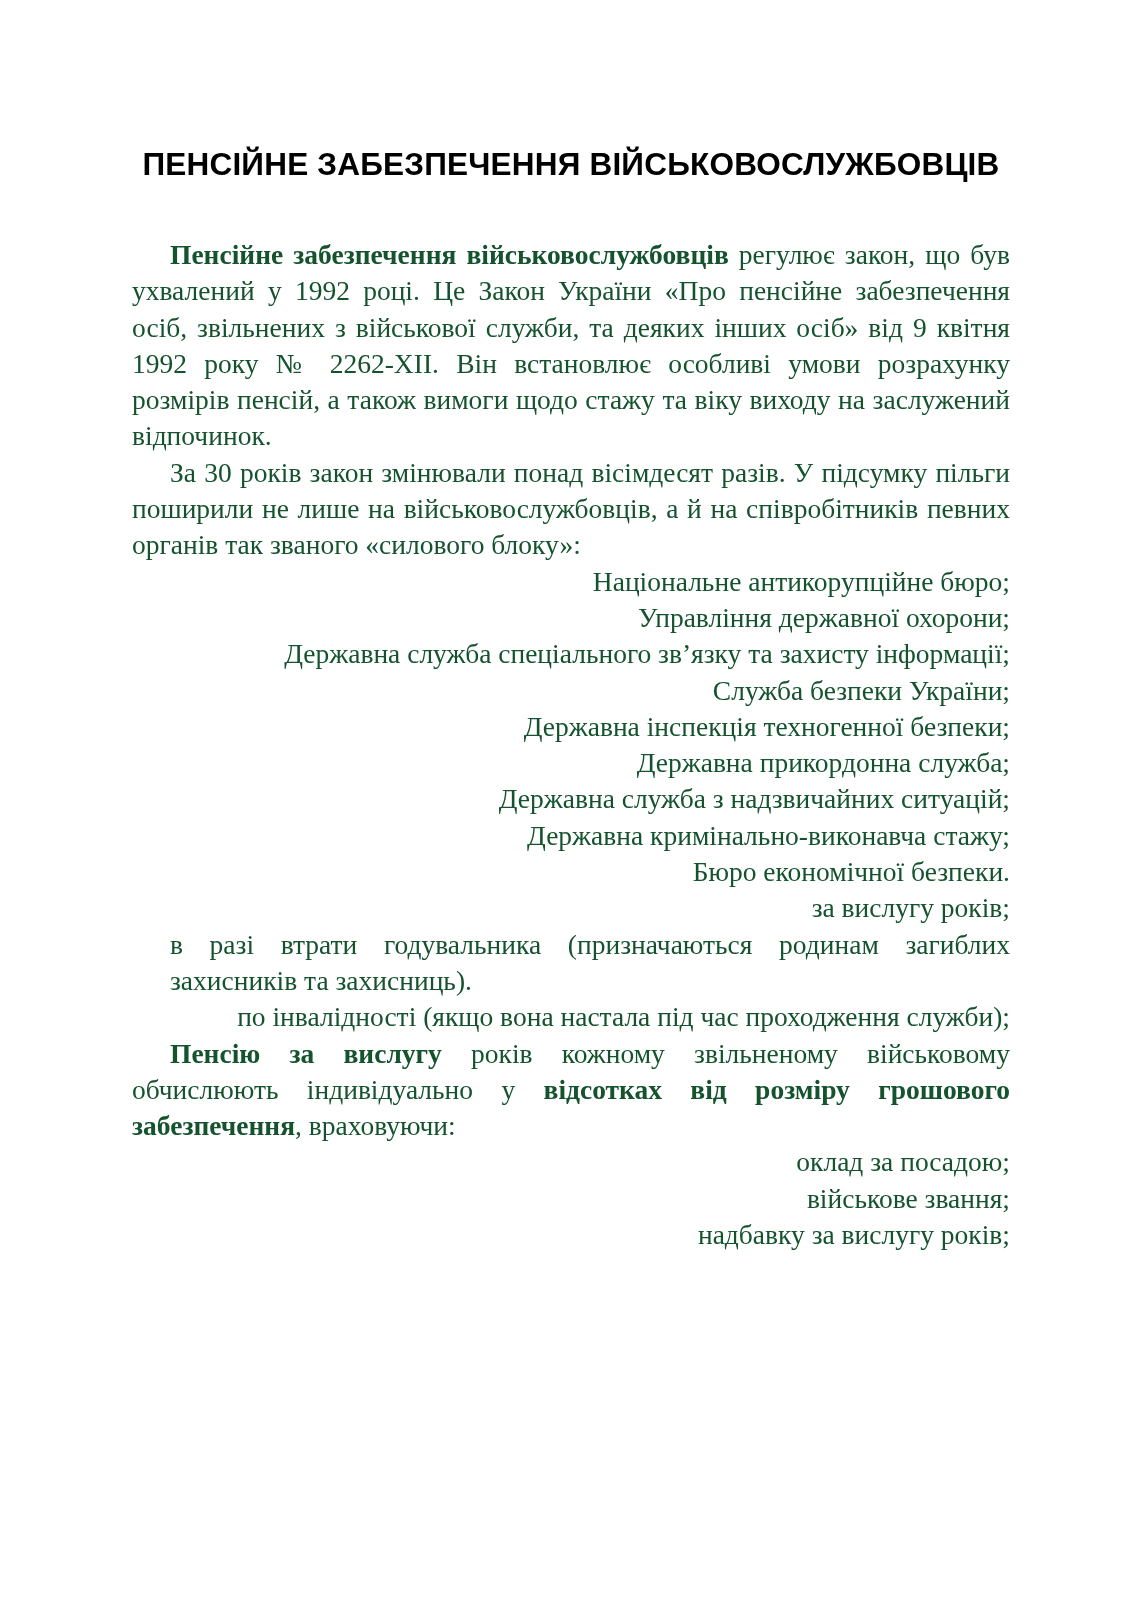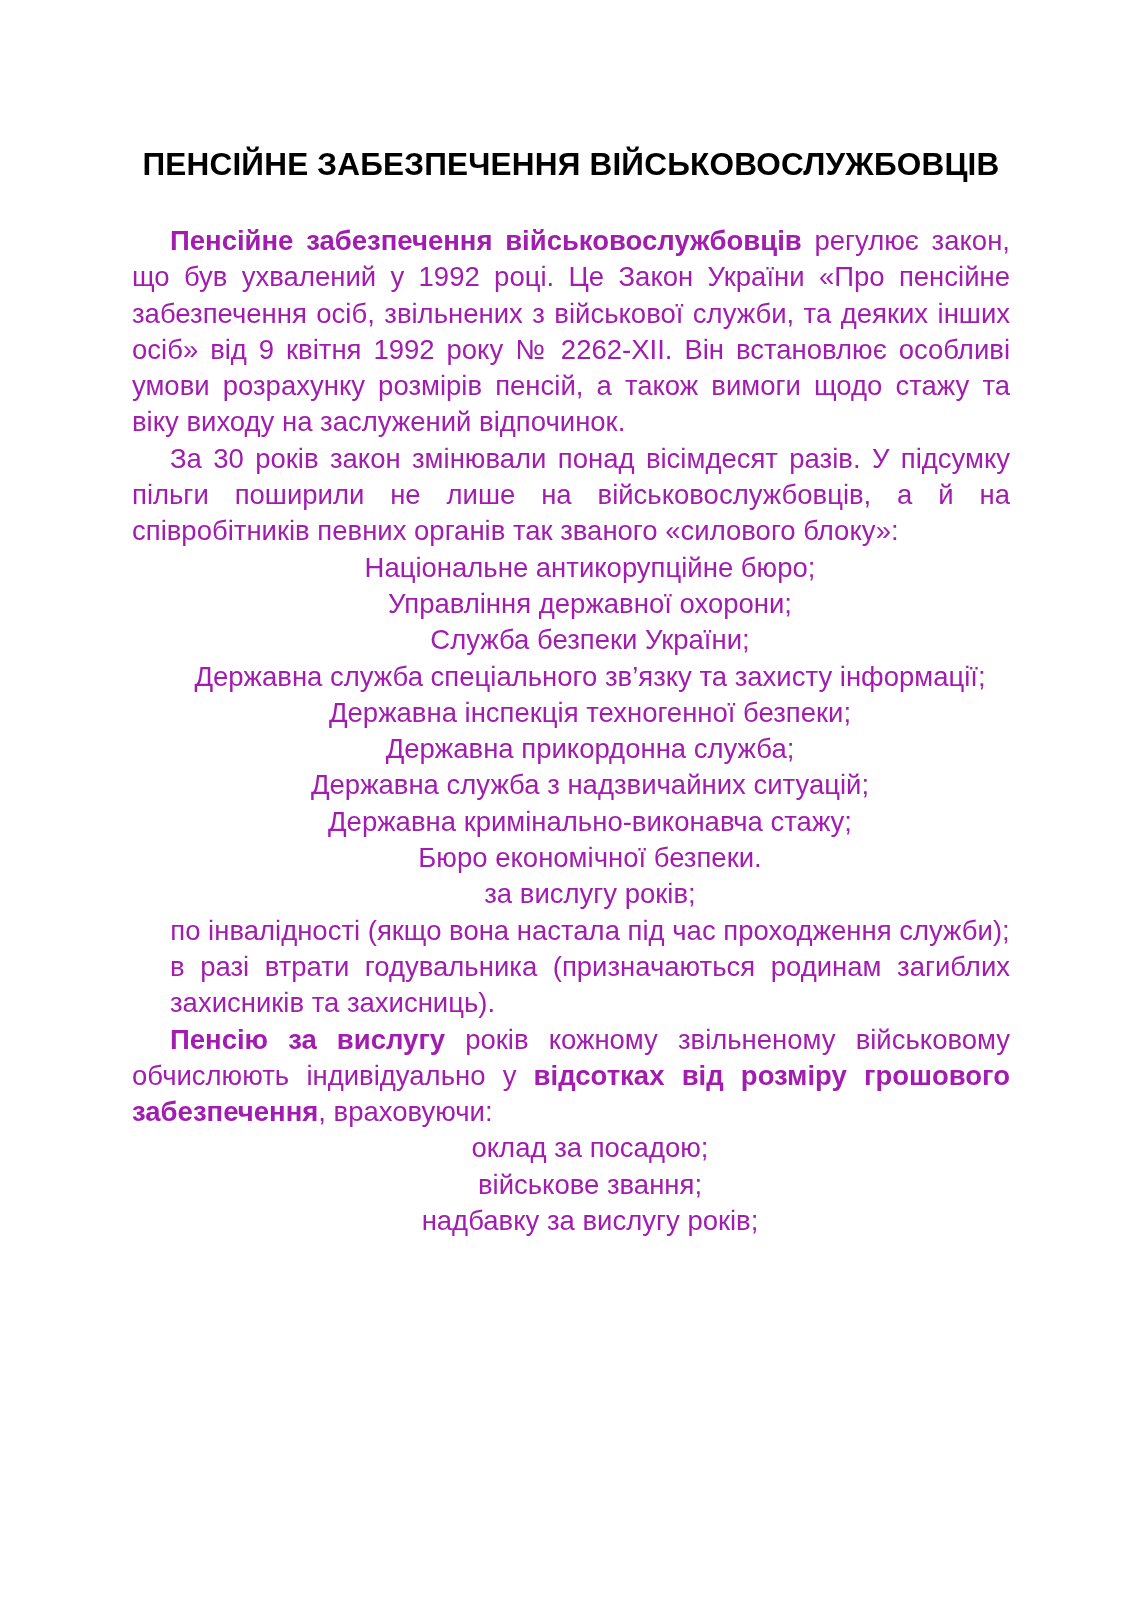--- a/index.html
+++ b/index.html
@@ -30,42 +30,42 @@
     font-size: 31.5px;
     line-height: 41px;
     letter-spacing: 0.2px;
     text-align: center;
     color: #000000;
     margin: 0 0 0 0;
     white-space: pre-line;
   }
 
   .body-text {
-    margin-top: 38px;
-    font-family: Liberation Sans, sans-serif;
+    margin-top: 52px;
+    font-family: Liberation Serif, serif;
     font-size: 27.5px;
     line-height: 36.3px;
-    color: #a21caf;
+    color: #14532d;
     text-align: justify;
     text-justify: inter-word;
     -webkit-hyphens: none;
     hyphens: none;
   }
 
   p.para {
     margin: 0;
     text-indent: 38px;
     text-align: justify;
   }
 
   .list-item {
     margin: 0;
     text-indent: 0;
     padding-left: 38px;
-    text-align: center;
+    text-align: right;
   }
 
   b, strong {
     font-weight: 700;
   }
 
   .page-number {
     position: absolute;
     left: 0;
     right: 0;
@@ -87,32 +87,32 @@
     <h1 class="doc-title"><span>ПЕНСІЙНЕ ЗАБЕЗПЕЧЕННЯ ВІЙСЬКОВОСЛУЖБОВЦІВ</span><br></h1>
 
     <div class="body-text">
 
       <p class="para"><b>Пенсійне забезпечення військовослужбовців</b><span> регулює закон, що був ухвалений у 1992 році. Це Закон України «Про пенсійне забезпечення осіб, звільнених з військової служби, та деяких інших осіб» від 9 квітня 1992 року № 2262-XII. Він встановлює особливі умови розрахунку розмірів пенсій, а також вимоги щодо стажу та віку виходу на заслужений відпочинок.</span></p>
 
       <p class="para">За 30 років закон змінювали понад вісімдесят разів. У підсумку пільги поширили не лише на військовослужбовців, а й на співробітників певних органів так званого «силового блоку»:</p>
 
       <p class="list-item">Національне антикорупційне бюро;</p>
       <p class="list-item">Управління державної охорони;</p>
+      <p class="list-item">Державна служба спеціального зв’язку та захисту інформації;</p>
       <p class="list-item">Служба безпеки України;</p>
-      <p class="list-item">Державна служба спеціального зв’язку та захисту інформації;</p>
       <p class="list-item">Державна інспекція техногенної безпеки;</p>
       <p class="list-item">Державна прикордонна служба;</p>
       <p class="list-item">Державна служба з надзвичайних ситуацій;</p>
       <p class="list-item">Державна кримінально-виконавча стажу;</p>
       <p class="list-item">Бюро економічної безпеки.</p>
 
 
       <p class="list-item">за вислугу років;</p>
+      <p class="list-item" style="text-align: justify;">в разі втрати годувальника (призначаються родинам загиблих захисників та захисниць).</p>
       <p class="list-item">по інвалідності (якщо вона настала під час проходження служби);</p>
-      <p class="list-item" style="text-align: justify;">в разі втрати годувальника (призначаються родинам загиблих захисників та захисниць).</p>
 
       <p class="para"><b>Пенсію за вислугу</b><span> років кожному звільненому військовому обчислюють індивідуально у </span><b>відсотках від розміру грошового забезпечення</b><span>, враховуючи:</span></p>
 
       <p class="list-item">оклад за посадою;</p>
       <p class="list-item">військове звання;</p>
       <p class="list-item">надбавку за вислугу років;</p>
 
     </div>
   </div>
 

